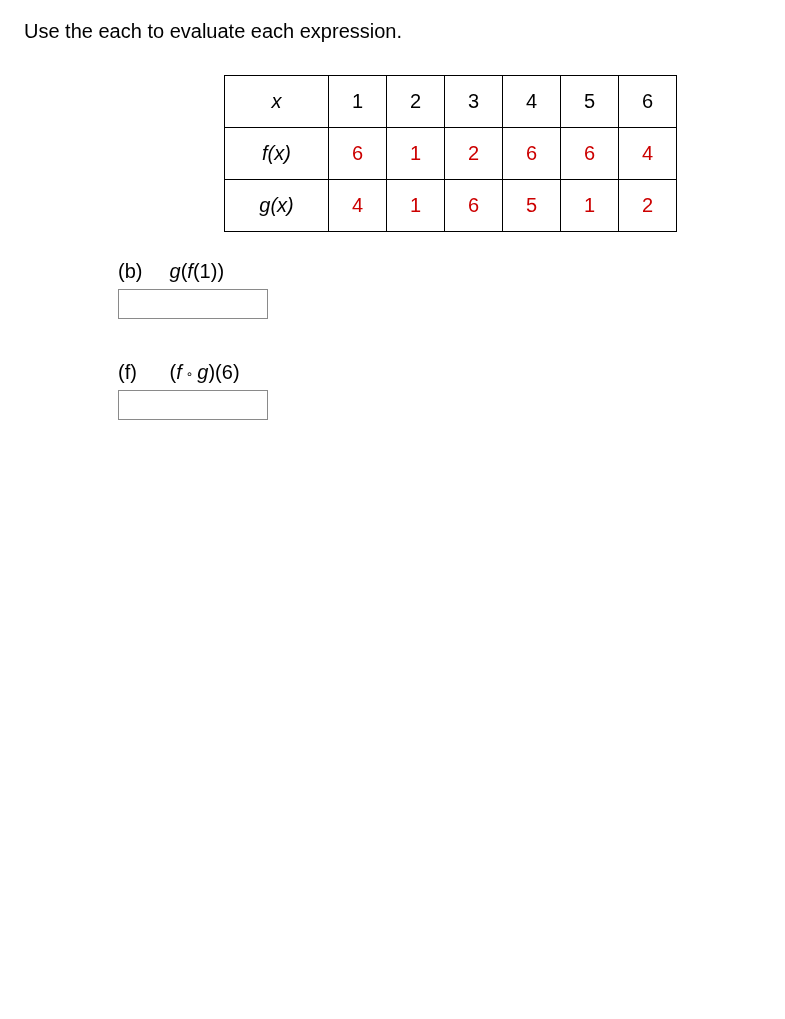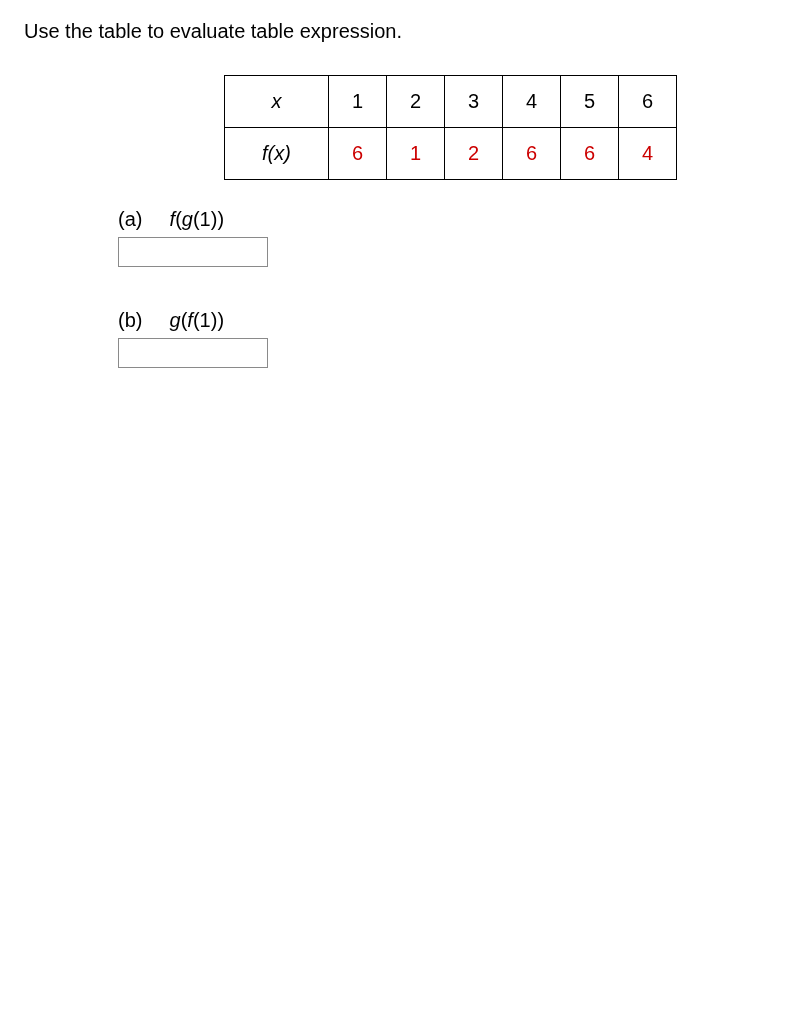--- a/index.html
+++ b/index.html
@@ -65,21 +65,21 @@
     .compose {
       font-style: normal;
       font-size: 12px;
       vertical-align: middle;
       padding: 0 4px;
     }
   </style>
 </head>
 <body>
 
-<div class="instruction">Use the table to evaluate table expression.</div>
+<div class="instruction">Use the each to evaluate each expression.</div>
 
 <div class="table-wrapper">
   <table>
     <tbody>
         <tr>
       <td class="label-col">x</td>
       <td>1</td>
       <td>2</td>
       <td>3</td>
       <td>4</td>
@@ -88,35 +88,44 @@
     </tr>
     <tr>
       <td class="label-col"><span class="expr"><span class="expr">f</span>(<span class="expr">x</span>)</span></td>
       <td class="red">6</td>
       <td class="red">1</td>
       <td class="red">2</td>
       <td class="red">6</td>
       <td class="red">6</td>
       <td class="red">4</td>
     </tr>
+    <tr>
+      <td class="label-col"><span class="expr"><span class="expr">g</span>(<span class="expr">x</span>)</span></td>
+      <td class="red">4</td>
+      <td class="red">1</td>
+      <td class="red">6</td>
+      <td class="red">5</td>
+      <td class="red">1</td>
+      <td class="red">2</td>
+    </tr>
   </tbody>
     </table>
 </div>
 
 <div class="questions">
 
-  <div class="question">
-    <span class="q-label">(a)</span>
-    <span><span class="expr">f</span>(<span class="expr">g</span>(<span>1</span>))</span>
-    <input type="text" class="answer-input" style="">
-  </div>
 
   <div class="question">
     <span class="q-label">(b)</span>
     <span><span class="expr">g</span>(<span class="expr">f</span>(<span>1</span>))</span>
     <input type="text" class="answer-input" style="">
   </div>
 
 
 
 
+  <div class="question">
+    <span class="q-label">(f)</span>
+    <span>(<span class="expr">f</span><span class="compose">∘</span><span class="expr">g</span>)(<span>6</span>)</span>
+    <input type="text" class="answer-input" style="">
+  </div>
 
 </div>
 
 </body></html>

